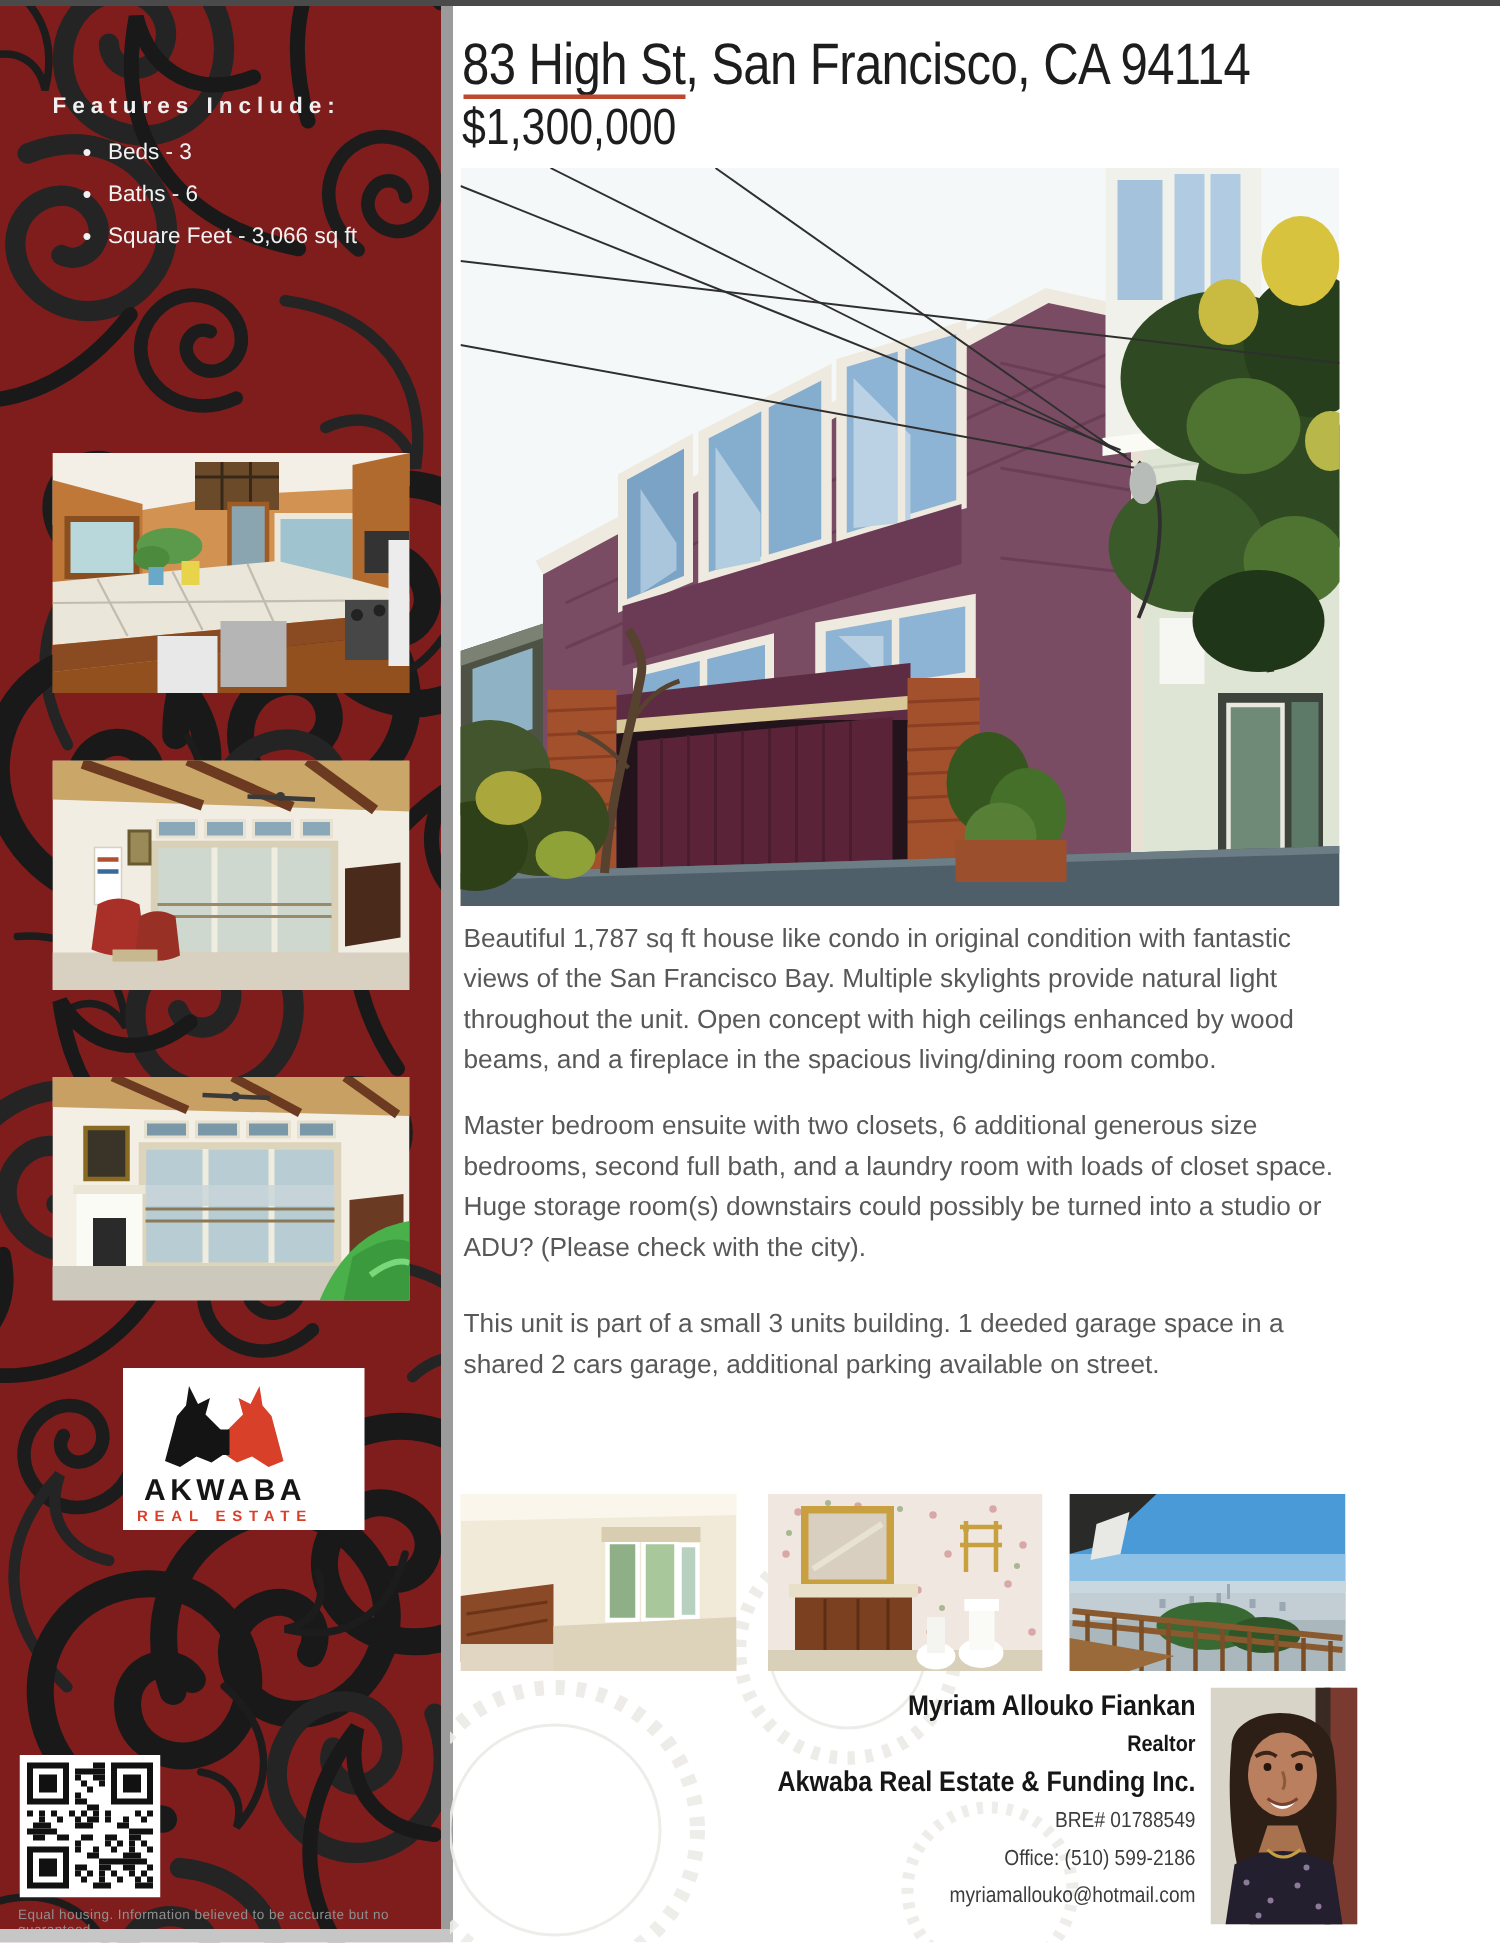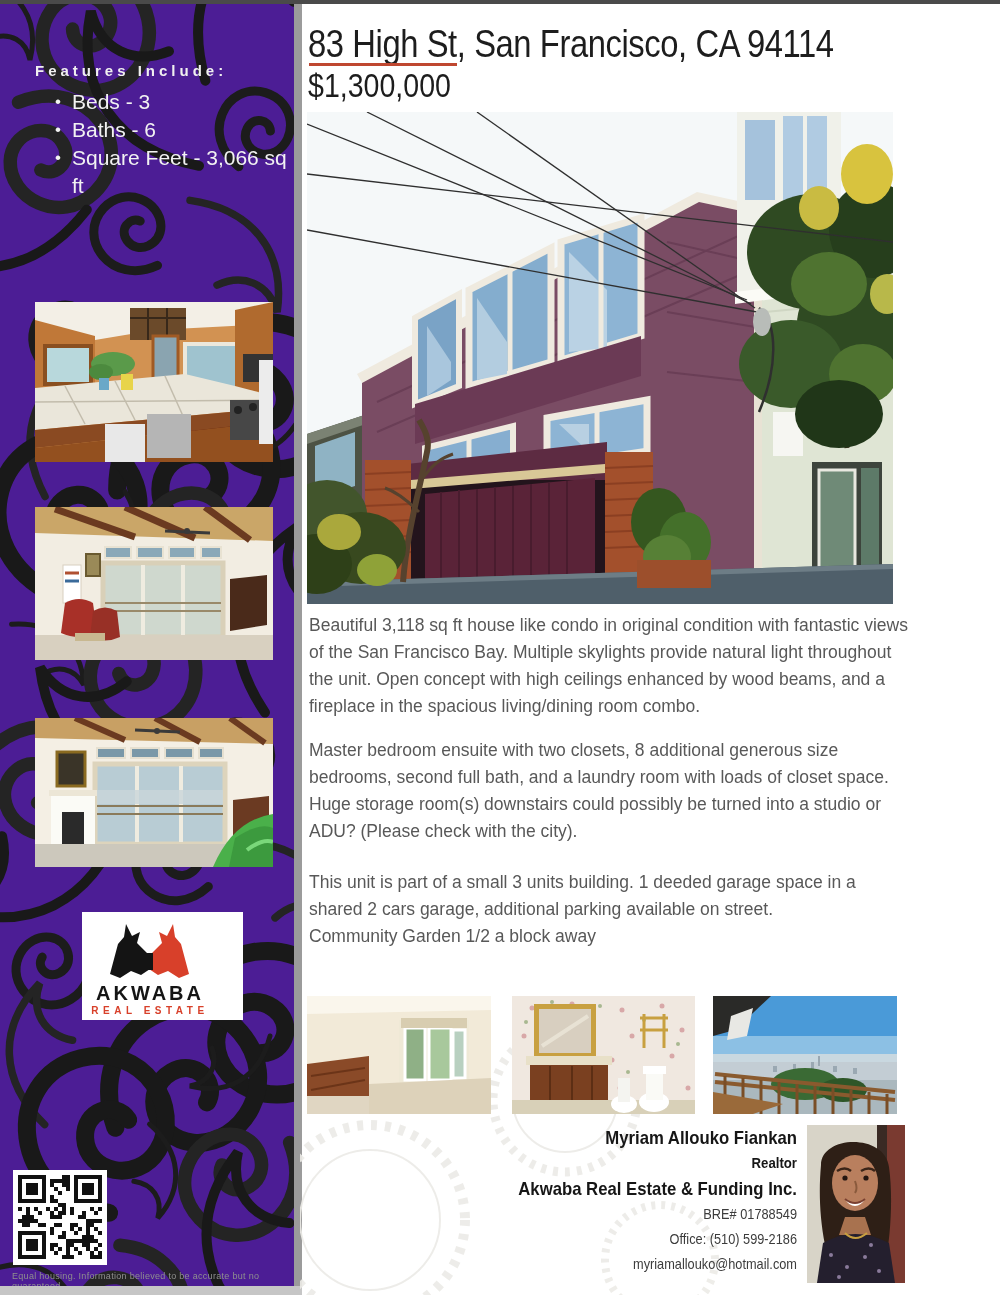--- a/index.html
+++ b/index.html
@@ -1,27 +1,27 @@
 <!DOCTYPE html>
 <html><head>
 <meta charset="utf-8">
 <style>
   html,body{margin:0;padding:0;background:#ffffff;}
   .page{position:relative;width:1000px;height:1295px;background:#fff;overflow:hidden;
         font-family:"Liberation Sans",sans-serif;}
   .topbar{position:absolute;left:0;top:0;width:1000px;height:4px;background:#4a4a4a;}
   
-  .sidebar{position:absolute;left:0;top:0;width:294px;height:1295px;background:#4c1d95;overflow:hidden;}
+  .sidebar{position:absolute;left:0;top:0;width:294px;height:1295px;background:#7f1d1d;overflow:hidden;}
   .divider{position:absolute;left:294px;top:0;width:8px;height:1295px;background:#9b9b9b;}
   .bottomstrip{position:absolute;left:0;top:1286px;width:302px;height:9px;background:#c6c6c6;}
   .damask{position:absolute;left:0;top:0;}
   .features-title{position:absolute;left:35px;top:62px;color:#f0f0f0;font-size:15px;
       letter-spacing:4px;font-weight:bold;}
   .features-list{position:absolute;left:72px;top:88px;margin:0;padding:0;list-style:none;}
-  .features-list li{position:relative;color:#f2f2f2;font-size:21px;line-height:28px;}
+  .features-list li{position:relative;color:#f2f2f2;font-size:15px;line-height:28px;}
   .features-list li::before{content:"\2022";position:absolute;left:-17px;font-size:17px;color:#f2f2f2;}
   .sphoto{position:absolute;display:block;}
   .logo-box{position:absolute;left:82px;top:912px;width:161px;height:108px;background:#fff;}
   .qr{position:absolute;left:13px;top:1170px;width:94px;height:95px;}
   .fineprint{position:absolute;left:12px;top:1271px;color:#8f8f8f;font-size:9px;letter-spacing:.3px;}
   
   .address{position:absolute;left:308px;top:22px;margin:0;font-size:39px;font-weight:400;
       color:#1d1d1d;white-space:nowrap;transform:scaleX(.84);transform-origin:left top;letter-spacing:-.5px;}
   .address-underline{position:absolute;left:309px;top:63px;width:148px;height:3px;background:#bf4730;}
   .price{position:absolute;left:308px;top:66px;font-size:34px;color:#1d1d1d;white-space:nowrap;
@@ -464,24 +464,23 @@
       <line x1="60" y1="0" x2="444" y2="192"></line>
       <line x1="170" y1="0" x2="448" y2="196"></line>
       <line x1="0" y1="62" x2="586" y2="130"></line>
       <line x1="0" y1="118" x2="450" y2="200"></line>
       <path d="M452,196 C472,212 470,258 452,300" stroke-width="2.5"></path>
     </g>
     <ellipse cx="455" cy="210" rx="9" ry="14" fill="#b8bcb8"></ellipse>
   </svg>
 
   <div class="desc">
-    <p class="p1">Beautiful 3,118 sq ft house like condo in original condition with fantastic views of the San Francisco Bay. Multiple skylights provide natural light throughout the unit. Open concept with high ceilings enhanced by wood beams, and a fireplace in the spacious living/dining room combo.</p>
-    <p class="p2">Master bedroom ensuite with two closets, 8 additional generous size bedrooms, second full bath, and a laundry room with loads of closet space. Huge storage room(s) downstairs could possibly be turned into a studio or ADU? (Please check with the city).</p>
+    <p class="p1">Beautiful 1,787 sq ft house like condo in original condition with fantastic views of the San Francisco Bay. Multiple skylights provide natural light throughout the unit. Open concept with high ceilings enhanced by wood beams, and a fireplace in the spacious living/dining room combo.</p>
+    <p class="p2">Master bedroom ensuite with two closets, 6 additional generous size bedrooms, second full bath, and a laundry room with loads of closet space. Huge storage room(s) downstairs could possibly be turned into a studio or ADU? (Please check with the city).</p>
     <p class="p3">This unit is part of a small 3 units building. 1 deeded garage space in a shared 2 cars garage, additional parking available on street.</p>
-    <p class="l5">Community Garden 1/2 a block away</p>
   </div>
 
   <svg class="thumb t1" width="184" height="118" viewBox="0 0 184 118" aria-label="Bedroom with bay window">
     <rect width="184" height="118" fill="#f2ead8"></rect>
     <polygon points="0,0 184,0 184,14 0,18" fill="#faf6ec"></polygon>
     <rect x="92" y="24" width="70" height="66" fill="#efe9d6"></rect>
     <rect x="98" y="32" width="20" height="52" fill="#8fb086" stroke="#ffffff" stroke-width="3"></rect>
     <rect x="122" y="32" width="22" height="52" fill="#a8c89c" stroke="#ffffff" stroke-width="3"></rect>
     <rect x="146" y="34" width="12" height="48" fill="#b8d0c0" stroke="#ffffff" stroke-width="3"></rect>
     <rect x="94" y="22" width="66" height="10" fill="#d8cdb0"></rect>

